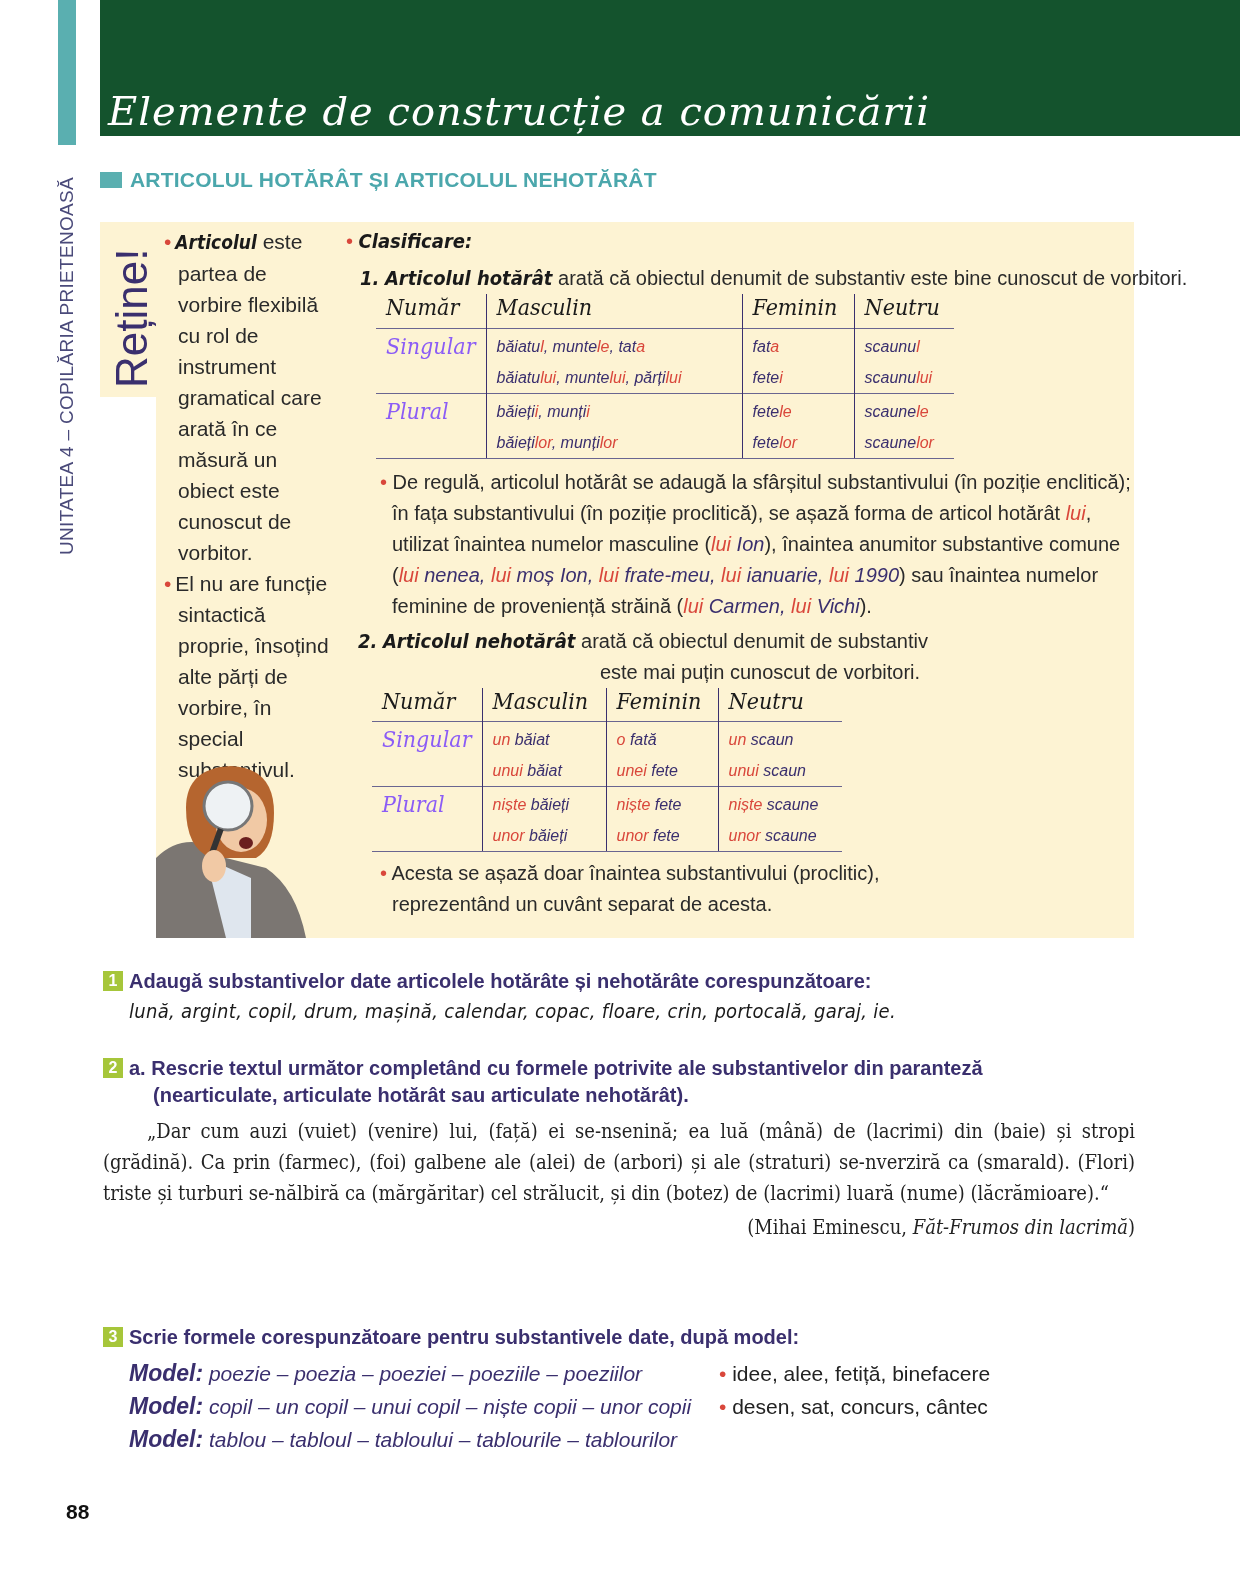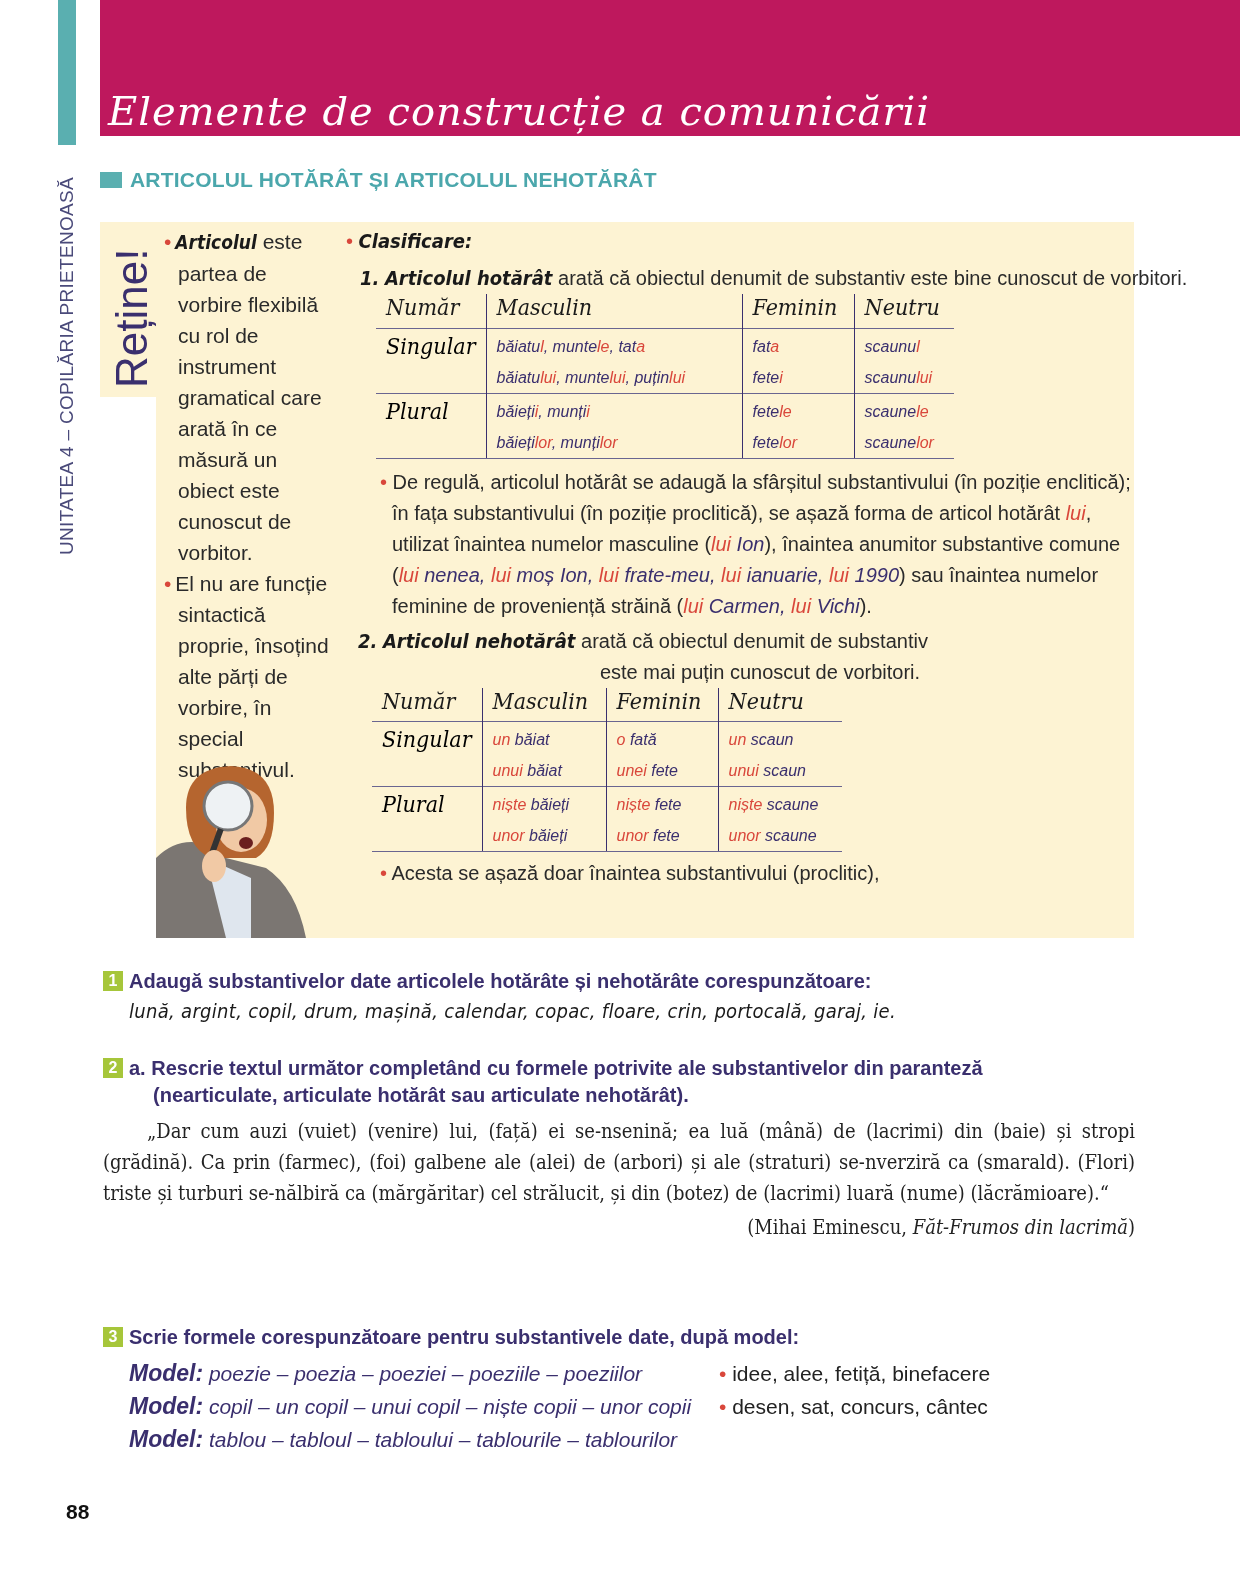--- a/index.html
+++ b/index.html
@@ -3,21 +3,21 @@
 <meta charset="utf-8">
 <style>
   * { box-sizing: border-box; margin: 0; padding: 0; }
   html, body { width: 1240px; height: 1595px; background: #ffffff; overflow: hidden; }
   body { position: relative; font-family: "Liberation Sans", sans-serif; color: #222; }
 
   .side-bar { position: absolute; left: 58px; top: 0; width: 18px; height: 145px; background: #5aafb0; }
   .side-label { position: absolute; left: 56px; top: 555px; transform-origin: 0 0; transform: rotate(-90deg);
     font-family: "Liberation Sans", sans-serif; font-size: 19px; color: #4a4a7a; letter-spacing: 0.3px; white-space: nowrap; }
 
-  .header-band { position: absolute; left: 100px; top: 0; width: 1140px; height: 136px; background: #be185d; }
+  .header-band { position: absolute; left: 100px; top: 0; width: 1140px; height: 136px; background: #14532d; }
   .header-title { position: absolute; left: 8px; bottom: 2px; font-family: "DejaVu Serif", serif; font-style: italic;
     font-size: 40px; color: #ffffff; letter-spacing: 1px; }
 
   .section-title { position: absolute; left: 100px; top: 168px; display: flex; align-items: center; }
   .section-title .sq { width: 22px; height: 16px; background: #5aafb0; margin-right: 8px; }
   .section-title span.t { font-family: "Liberation Sans", sans-serif; font-weight: bold; font-size: 21px; color: #4ba7ac; letter-spacing: 0.2px; }
 
   .retine-tab { position: absolute; left: 100px; top: 222px; width: 56px; height: 175px; background: #fdf3d3; }
   .retine-text { position: absolute; left: 107px; top: 388px; transform-origin: 0 0; transform: rotate(-90deg);
     font-family: "Liberation Sans", sans-serif; font-size: 44px; color: #3a2f6e; white-space: nowrap; }
@@ -33,21 +33,21 @@
   .photo { position: absolute; left: 156px; top: 748px; width: 150px; height: 190px; }
 
   .right { position: absolute; left: 346px; top: 226px; width: 790px; color: #2a2a2a; }
   .bul-red { color: #d9473b; }
   .hand-b { font-family: "DejaVu Sans", sans-serif; font-style: italic; font-weight: bold; color: #1a1a1a; }
   .line { font-size: 20px; line-height: 31px; white-space: nowrap; }
 
   table.art { border-collapse: collapse; margin-left: 30px; }
   table.art td, table.art th { font-weight: normal; text-align: left; vertical-align: top; padding: 0 10px; }
   table.art th { font-family: "DejaVu Serif", serif; font-style: italic; font-size: 23px; color: #1a1a1a; padding-bottom: 2px; height: 34px; }
-  table.art td.lbl { font-family: "DejaVu Serif", serif; font-style: italic; font-size: 23px; color: #000000; padding-top: 4px; }
+  table.art td.lbl { font-family: "DejaVu Serif", serif; font-style: italic; font-size: 23px; color: #8b5cf6; padding-top: 4px; }
   table.art td.cell { font-style: italic; font-size: 16px; color: #3a2f6e; line-height: 31px; padding-top: 2px; }
   table.art .bdr-l { border-left: 1.5px solid #3a2f6e; }
   table.art tr.row td { border-top: 1.5px solid #6a6590; }
   table.art tr.last td { border-bottom: 1.5px solid #6a6590; }
   .red { color: #d9473b; }
   .blue { color: #3a2f6e; }
 
   .rule-para { margin-left: 34px; font-size: 20px; line-height: 31px; color: #2a2a2a; padding-left: 12px; text-indent: -12px; margin-top: 8px; }
   .rule-para i { color: #3a2f6e; }
   .rule-para i.red { color: #d9473b; }
@@ -111,21 +111,21 @@
         <th class="bdr-l" style="width:112px">Feminin</th>
         <th class="bdr-l" style="width:100px">Neutru</th>
       </tr>
     </thead>
     <tbody>
         <tr class="row">
           <td class="lbl">Singular</td>
           <td class="cell bdr-l">
             <div>
               <div><span class="blue">băiatu</span><span class="red">l</span><span class="blue">, </span><span class="blue">munte</span><span class="red">le</span><span class="blue">, </span><span class="blue">tat</span><span class="red">a</span></div>
-              <div><span class="blue">băiatu</span><span class="red">lui</span><span class="blue">, </span><span class="blue">munte</span><span class="red">lui</span><span class="blue">, </span><span class="blue">puțin</span><span class="red">lui</span></div>
+              <div><span class="blue">băiatu</span><span class="red">lui</span><span class="blue">, </span><span class="blue">munte</span><span class="red">lui</span><span class="blue">, </span><span class="blue">părți</span><span class="red">lui</span></div>
             </div>
           </td>
           <td class="cell bdr-l">
             <div>
               <div><span class="blue">fat</span><span class="red">a</span></div>
               <div><span class="blue">fete</span><span class="red">i</span></div>
             </div>
           </td>
           <td class="cell bdr-l">
             <div>
@@ -211,21 +211,21 @@
           <td class="cell bdr-l">
             <div>
               <div><span class="red">niște</span><span class="blue"> scaune</span></div>
               <div><span class="red">unor</span><span class="blue"> scaune</span></div>
             </div>
           </td>
         </tr>
       </tbody>
   </table>
 
-  <div class="rule-para" style="margin-top:6px;"><span class="bul-red">• </span><span>Acesta se așază doar înaintea substantivului (proclitic),</span><br></div>
+  <div class="rule-para" style="margin-top:6px;"><span class="bul-red">• </span><span>Acesta se așază doar înaintea substantivului (proclitic),</span><br><span>reprezentând un cuvânt separat de acesta.</span></div>
 </div>
 
 <div class="ex cond" style="top:970px;">
   <div><span class="ex-num">1</span><span class="ex-title">Adaugă substantivelor date articolele hotărâte și nehotărâte corespunzătoare:</span></div>
   <div class="ex-words">lună, argint, copil, drum, mașină, calendar, copac, floare, crin, portocală, garaj, ie.</div>
 </div>
 
 <div class="ex cond" style="top:1057px; width:1032px;">
   <div><span class="ex-num">2</span><span class="ex-title">a. Rescrie textul următor completând cu formele potrivite ale substantivelor din paranteză</span></div>
   <div class="ex-title" style="margin-left:50px;line-height:30px;">(nearticulate, articulate hotărât sau articulate nehotărât).</div>

